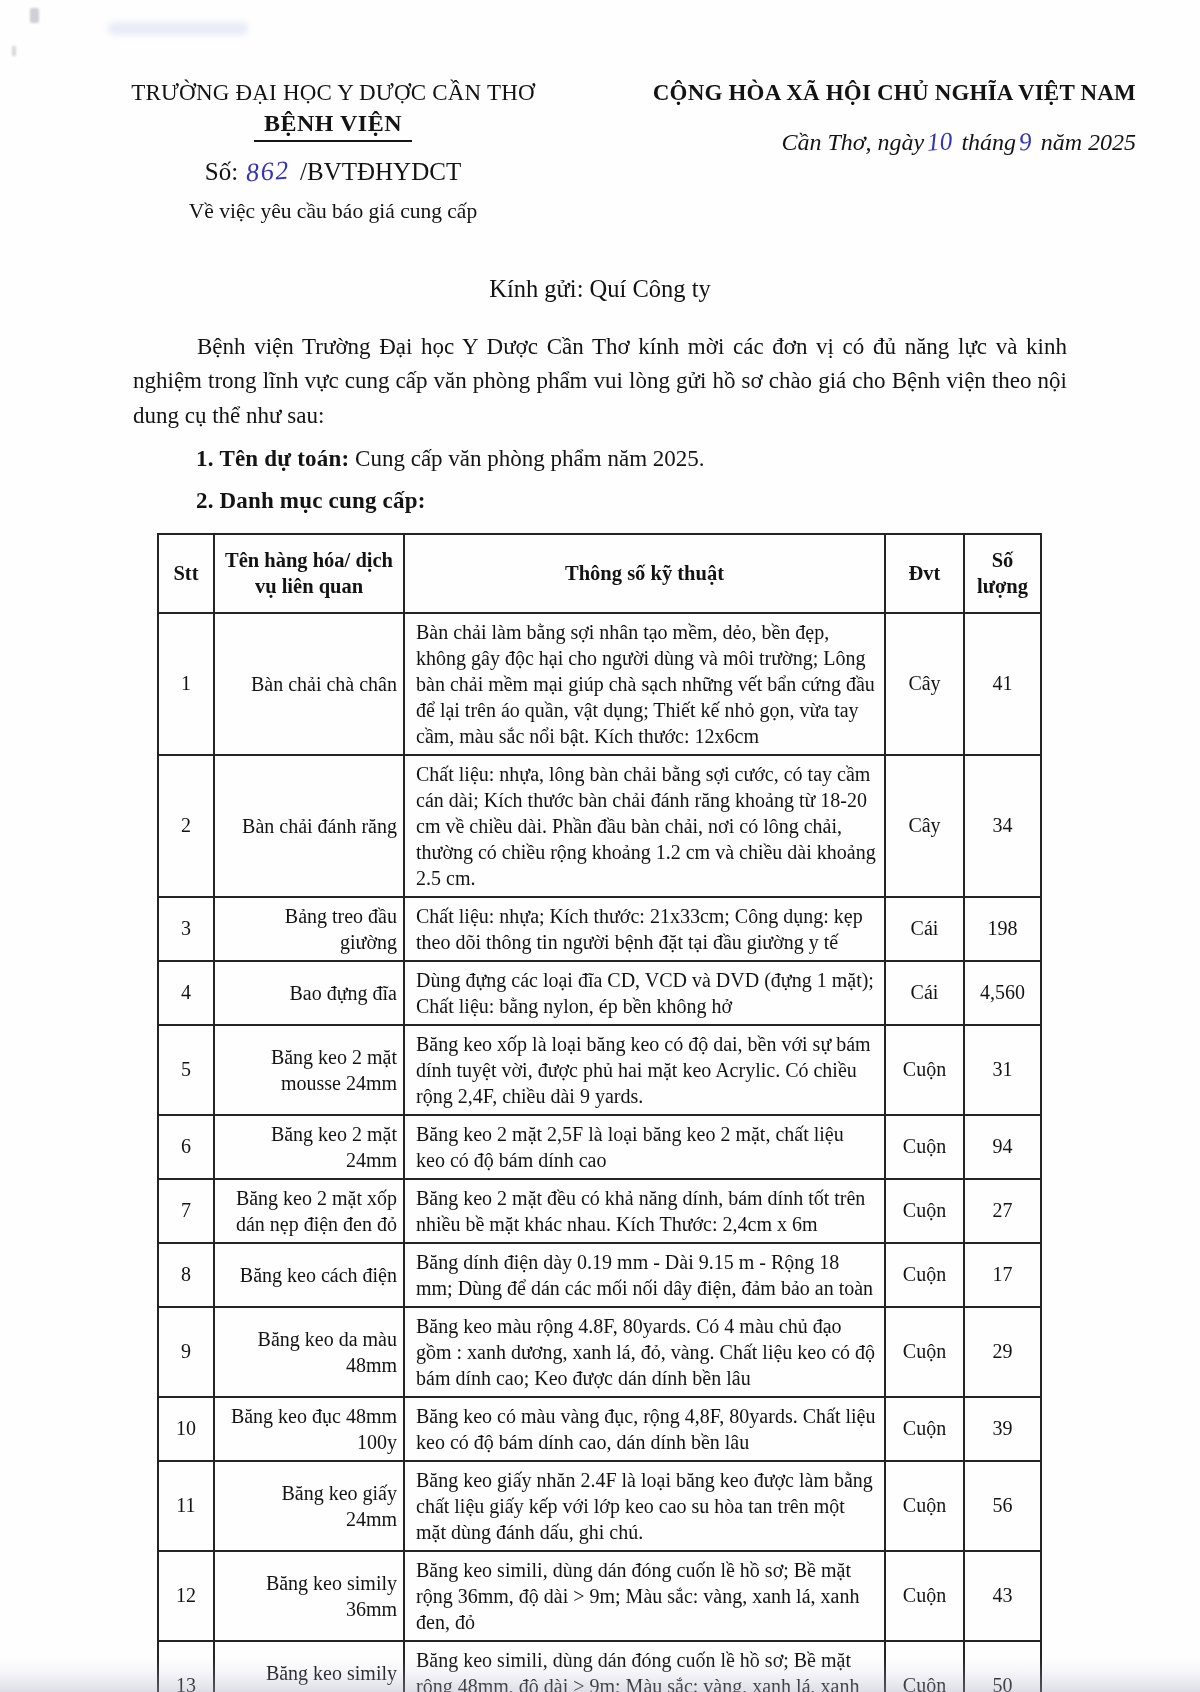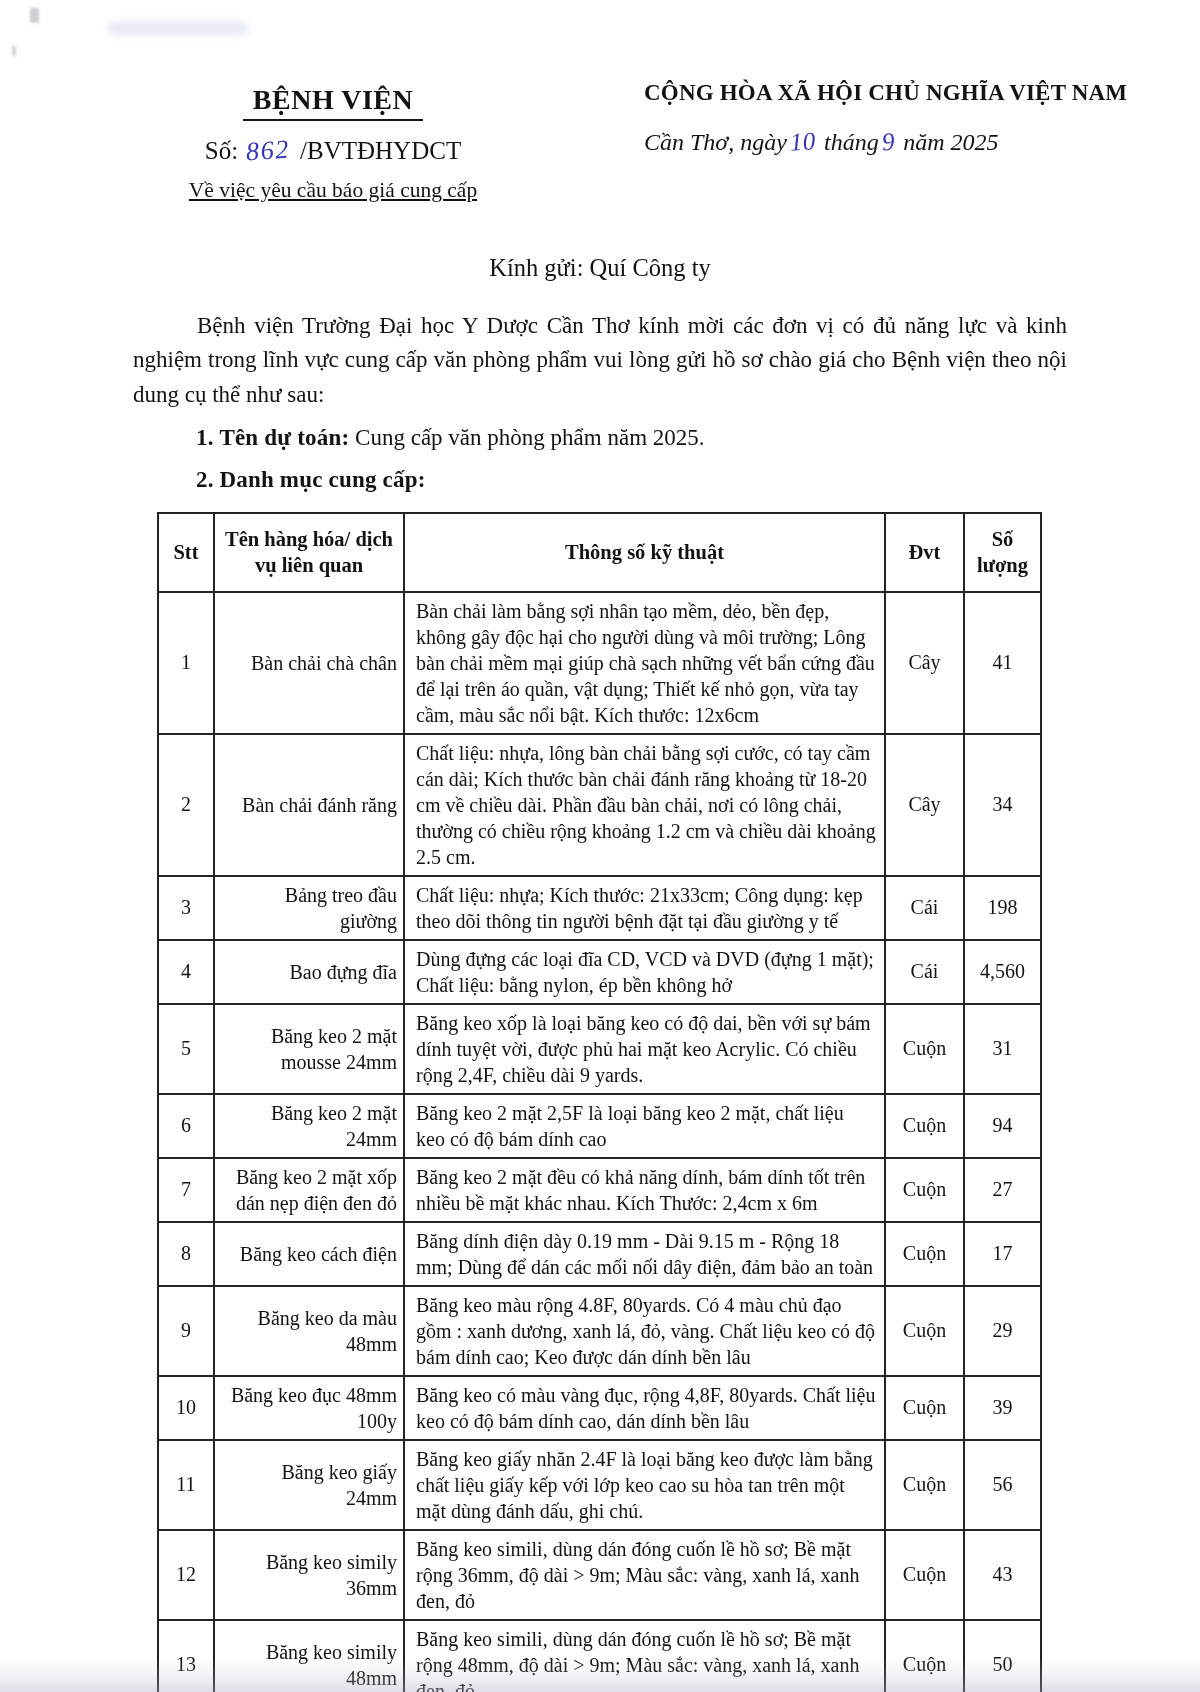--- a/index.html
+++ b/index.html
@@ -27,29 +27,29 @@
     background:rgba(120,120,135,0.35); filter:blur(1px); border-radius:2px;
   }
   .scan-speck2 {
     position:absolute; left:12px; top:46px; width:4px; height:10px;
     background:rgba(130,130,145,0.3); filter:blur(1px);
   }
 
   
   .header { display:flex; justify-content:space-between; padding:80px 64px 0 118px; }
   .hdr-left { width:430px; text-align:center; }
-  .hdr-right { width:492px; text-align:left; }
+  .hdr-right { width:492px; text-align:right; }
   .org-line1 { font-size:23px; letter-spacing:0.2px; }
-  .org-line2 { display:inline-block; font-size:28px; font-weight:bold; letter-spacing:0.5px;
+  .org-line2 { display:inline-block; font-size:24px; font-weight:bold; letter-spacing:0.5px;
                border-bottom:2px solid #151515; padding:1px 10px 3px; margin-top:3px; }
   .so-line { font-size:25px; margin-top:15px; white-space:nowrap; }
   .handwritten { font-style:italic; color:#3434b4; letter-spacing:1.5px;
                  display:inline-block; transform:rotate(-4deg); font-size:1.05em; }
   .hw-num { margin:0 10px 0 8px; }
-  .subject { font-size:21.5px; line-height:1.42; margin-top:9px;text-decoration:underline; }
+  .subject { font-size:21.5px; line-height:1.42; margin-top:9px; }
   .nat-line1 { font-size:23px; font-weight:bold; letter-spacing:0.2px; }
   .nat-line2 { display:inline-block; font-size:24.5px; font-weight:bold;
                border-bottom:2px solid #151515; padding:0 2px 3px; margin-top:4px; }
   .date-line { font-size:24px; font-style:italic; margin-top:22px; white-space:nowrap; }
   .hw-sm { margin:0 3px; letter-spacing:0; }
 
   
   .salutation { text-align:center; font-size:24.5px; margin-top:48px; }
   .paragraph { margin:27px 133px 0 133px; font-size:23px; line-height:1.5;
                text-align:justify; text-indent:64px; }
@@ -84,20 +84,21 @@
 <body>
 
 <div class="page">
 
   <div class="scan-speck"></div>
   <div class="scan-speck2"></div>
   <div class="scan-smudge"></div>
 
   <div class="header">
     <div class="hdr-left">
+      <div class="org-line1">TRƯỜNG ĐẠI HỌC Y DƯỢC CẦN THƠ</div>
       <div><span class="org-line2">BỆNH VIỆN</span></div>
       <div class="so-line"><span>Số:</span><span class="handwritten hw-num">862</span><span>/BVTĐHYDCT</span></div>
       <div class="subject">
         <div>Về việc yêu cầu báo giá cung cấp</div>
       </div>
     </div>
     <div class="hdr-right">
       <div class="nat-line1">CỘNG HÒA XÃ HỘI CHỦ NGHĨA VIỆT NAM</div>
       <div class="date-line"><span>Cần Thơ, ngày</span><span class="handwritten hw-sm">10</span> <span>tháng</span><span class="handwritten hw-sm">9</span> <span>năm 2025</span></div>
     </div>

